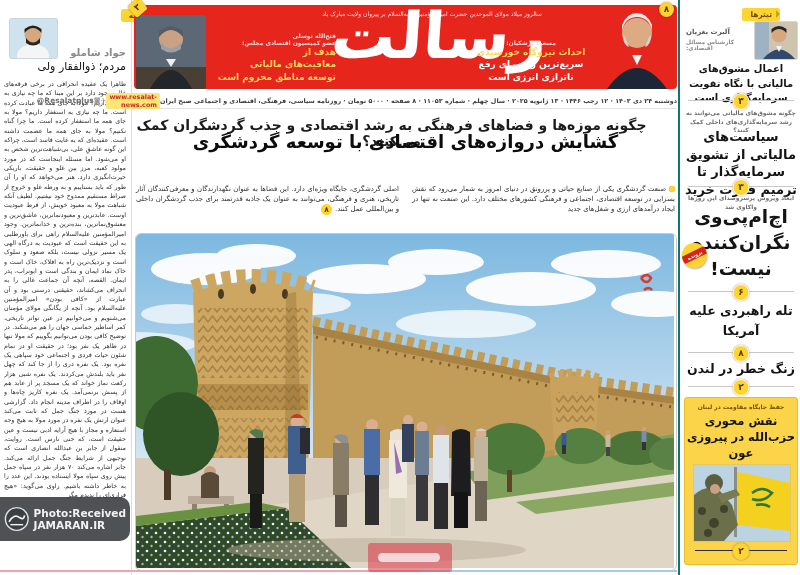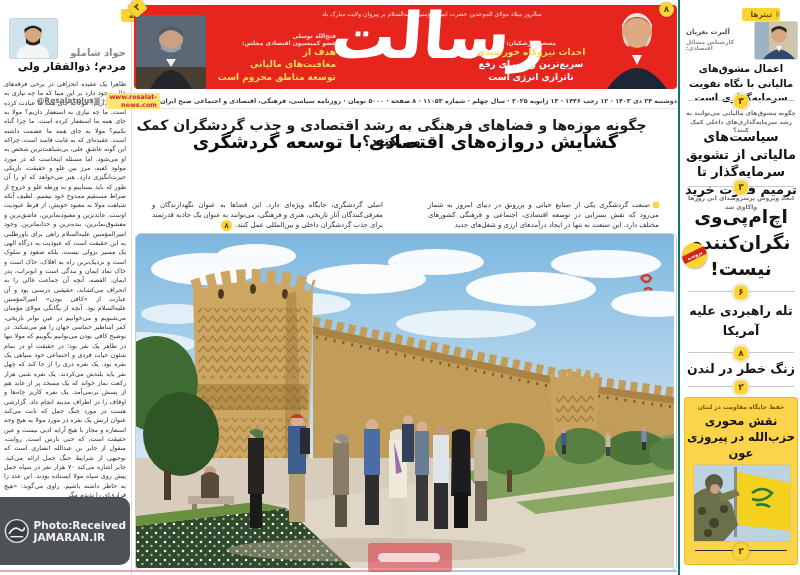--- a/index.html
+++ b/index.html
@@ -9,21 +9,21 @@
   .rtl{direction:rtl}
   
   #leftcol{left:0;top:0;width:131px;height:575px;border-right:1px solid #ddd;background:#fff}
   .ribbon{background:#fdd431;color:#6a4a00;font-size:7.5px;font-weight:bold;
           padding:2px 8px;border-radius:2px;display:inline-block;position:relative}
   .ribbon:after{content:"";position:absolute;right:-4px;top:2px;border:4px solid transparent;
           border-left-color:#c9a512}
   #ed-badge{left:38px;top:3px}
   #ed-photo{left:9px;top:18px;width:47px;height:39px;border:1px solid #cbd6dc;border-radius:2px;overflow:hidden}
   #ed-author{right:5px;top:47px;font-size:10px;color:#8a8a8a;font-weight:bold}
-  #ed-title{right:5px;left:5px;top:60px;font-size:11px;font-weight:bold;color:#111;text-align:right}
+  #ed-title{right:5px;left:5px;top:60px;font-size:11px;font-weight:normal;color:#111;text-align:right}
   #ed-body{right:5px;left:4px;top:79px;bottom:4px;font-size:6.35px;line-height:9.35px;
            color:#2e2e2e;text-align:justify;overflow:hidden}
   
   #masthead{left:134px;top:5px;width:543px;height:84px;background:#e6251d;border-radius:4px;color:#fff}
   #mh-anniv{right:55px;top:5px;width:380px;font-size:6px;color:rgba(255,255,255,.85);text-align:center}
   #mh-logo{left:155px;top:-6px;width:300px;text-align:center;font-size:64px;font-weight:bold;
            color:#fff;transform:skewX(-4deg);letter-spacing:-2px}
   .mh-name{font-size:6px;color:#ffd9d4;font-weight:bold}
   .mh-strong{font-size:9px;font-weight:bold;line-height:12.5px;color:#fff}
   .yellow{color:#ffd95e}
@@ -40,30 +40,30 @@
             display:flex;align-items:center;justify-content:space-between;direction:rtl}
   #date-text{font-size:6.4px;color:#3c3c3c;font-weight:bold;white-space:nowrap}
   #site-url{font-size:6.4px;color:#d2261d;background:#fde678;font-weight:bold;padding:0 3px;border-radius:2px}
   .soc{font-size:7px;color:#9a9a9a}
   #handle{font-size:7.5px;color:#6e6e6e;font-weight:bold;direction:ltr}
   
   #kicker{left:120px;top:117px;width:543px;text-align:center;font-size:14px;font-weight:bold;color:#1c1c1c}
   #headline{left:134px;top:131px;width:543px;text-align:center;font-size:18px;font-weight:bold;
             color:#0c0c0c;white-space:nowrap;letter-spacing:-.5px}
   #lead{left:136px;top:184px;width:539px;display:flex;direction:rtl;gap:13px}
-  #lead p{margin:16px;flex:1;font-size:6.9px;line-height:10px;color:#2b2b2b;text-align:justify}
+  #lead p{margin:0;flex:1;font-size:6.9px;line-height:10px;color:#2b2b2b;text-align:justify}
   .dot{display:inline-block;width:6px;height:6px;border-radius:50%;background:#fdd431;
        box-shadow:0 0 1px #b8962a;margin-left:3px;vertical-align:middle}
   .endbadge{display:inline-block;width:11px;height:11px;border-radius:50%;background:#fdd431;
        color:#5a3b00;font-size:7.5px;font-weight:bold;text-align:center;line-height:11px;vertical-align:middle;margin-right:3px}
   
   #photo-frame{left:135px;top:233px;width:540px;height:336px;border:1px solid #c9c9c9;
                border-radius:6px;overflow:hidden;background:#fff}
   
-  #jamaran{left:0;top:497px;width:122px;height:68px;background:rgba(40,44,48,.82);
+  #jamaran{left:0;top:497px;width:122px;height:44px;background:rgba(40,44,48,.82);
            border-radius:0 10px 10px 0;display:flex;align-items:center;gap:4px;padding:0 4px;z-index:6}
   #jm-lines{color:#f2f2f2;font-weight:bold;font-size:10.5px;line-height:12.5px;font-family:"DejaVu Sans",sans-serif}
   #stamp{left:368px;top:543px;width:84px;height:29px;background:rgba(222,62,78,.58);border-radius:3px;z-index:6}
   #stamp .bar{position:absolute;left:10px;top:10px;width:62px;height:9px;background:rgba(255,255,255,.72);border-radius:5px}
   
   #bl-pink{left:0;top:570px;width:420px;height:2px;background:#eaa7ad;z-index:5}
   #bl-blue{left:420px;top:570px;width:257px;height:2px;background:#a9cce4;z-index:5}
   
   #rightcol{left:678px;top:0;width:122px;height:575px;border-left:2px solid #0f766e;background:#fff}
   #tab-headlines{right:22px;top:2px}

